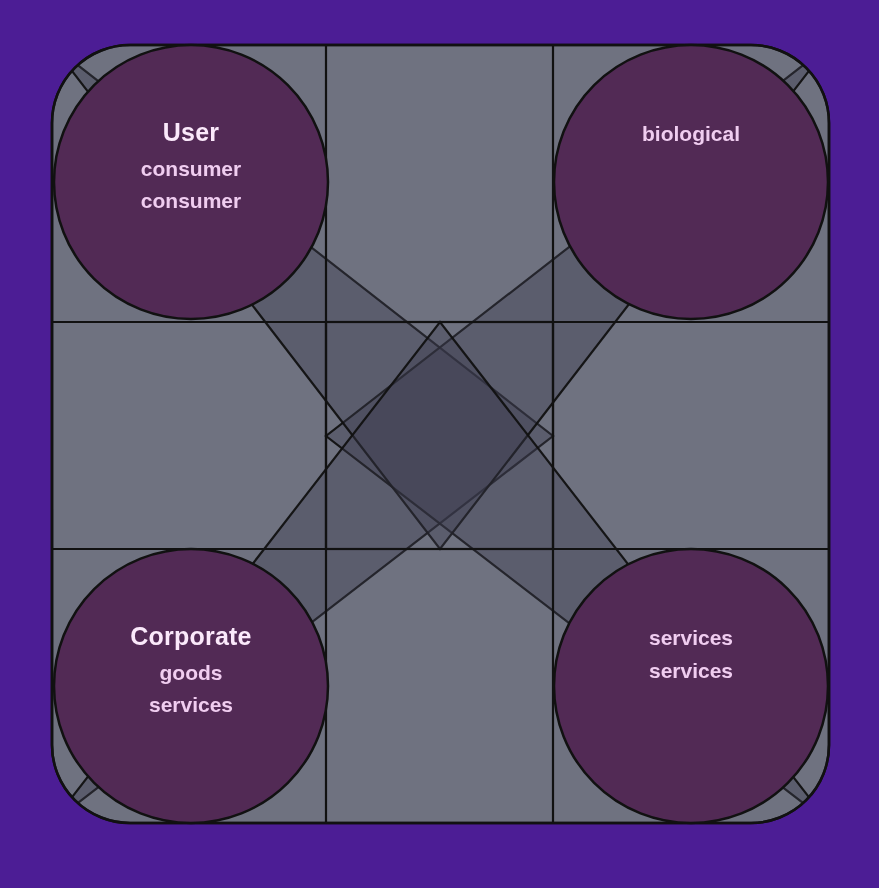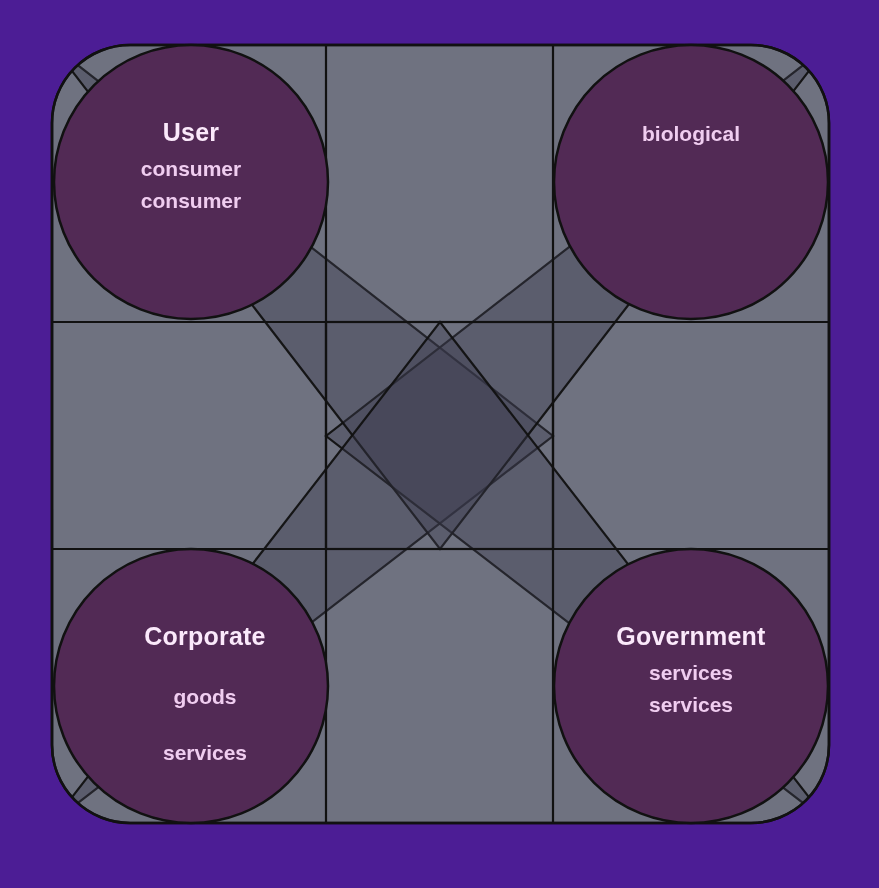--- a/index.html
+++ b/index.html
@@ -92,25 +92,24 @@
   <div class="node-wrap" style="left:56px; top:118px;">
     <div class="node-title">User</div>
     <div class="node-sub">consumer</div>
     <div class="node-sub">consumer</div>
   </div>
 
   <div class="node-wrap" style="left:556px; top:118px;">
     <div class="node-sub">biological</div>
   </div>
 
-  <div class="node-wrap" style="left:70px; top:622px;gap:24px;">
+  <div class="node-wrap" style="left:56px; top:622px;">
     <div class="node-title">Corporate</div>
     <div class="node-sub">goods</div>
     <div class="node-sub">services</div>
   </div>
 
   <div class="node-wrap" style="left:556px; top:622px;">
-    <div class="node-title">Government</div>
     <div class="node-sub">services</div>
     <div class="node-sub">services</div>
   </div>
 
 </div>
 
 </body></html>

